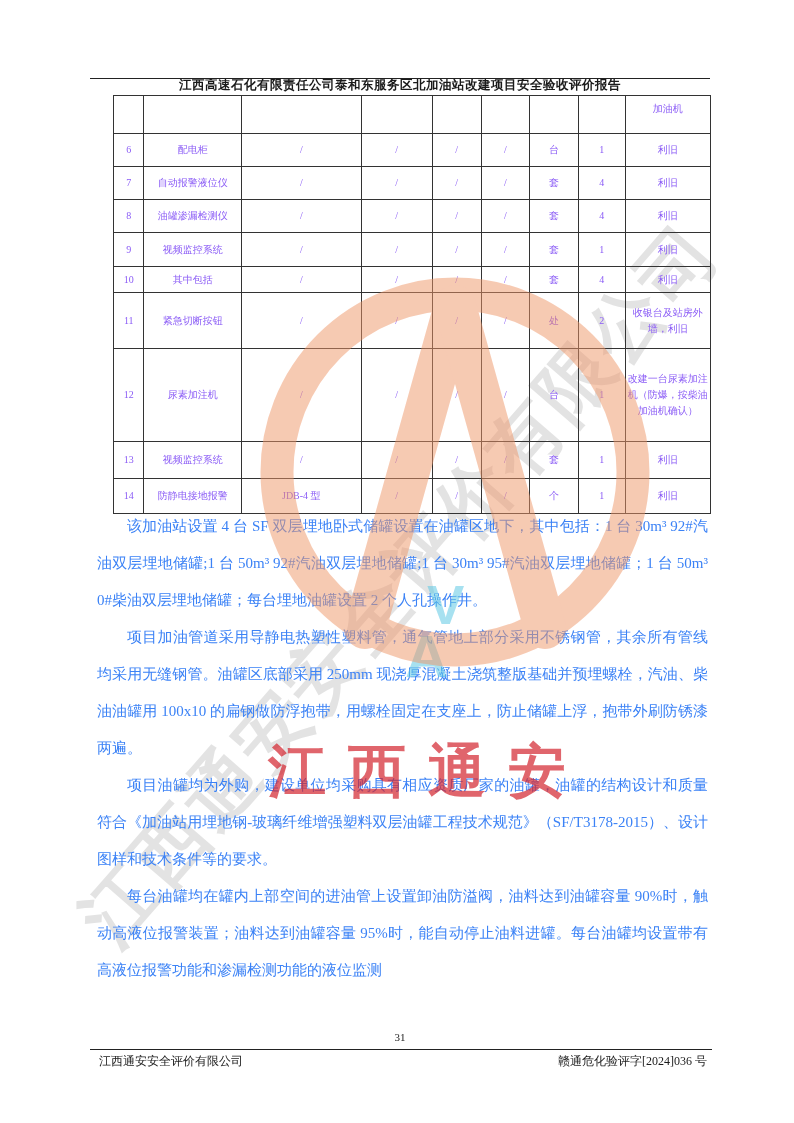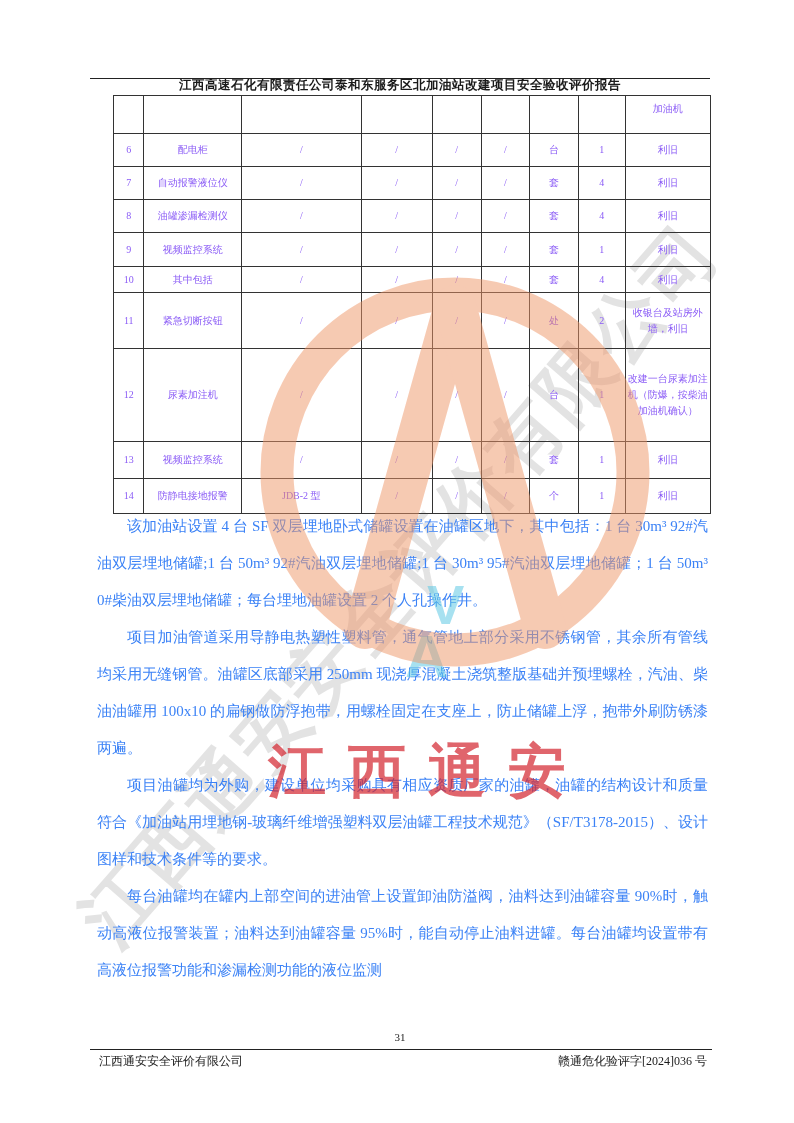--- a/index.html
+++ b/index.html
@@ -217,21 +217,21 @@
               <td>/</td>
               <td>/</td>
               <td>/</td>
               <td>套</td>
               <td>1</td>
               <td>利旧</td>
             </tr>
             <tr>
               <td>14</td>
               <td>防静电接地报警</td>
-              <td>JDB-2 型</td>
+              <td>JDB-4 型</td>
               <td>/</td>
               <td>/</td>
               <td>/</td>
               <td>个</td>
               <td>1</td>
               <td>利旧</td>
             </tr>
           </tbody>
       </table>
     </div>

